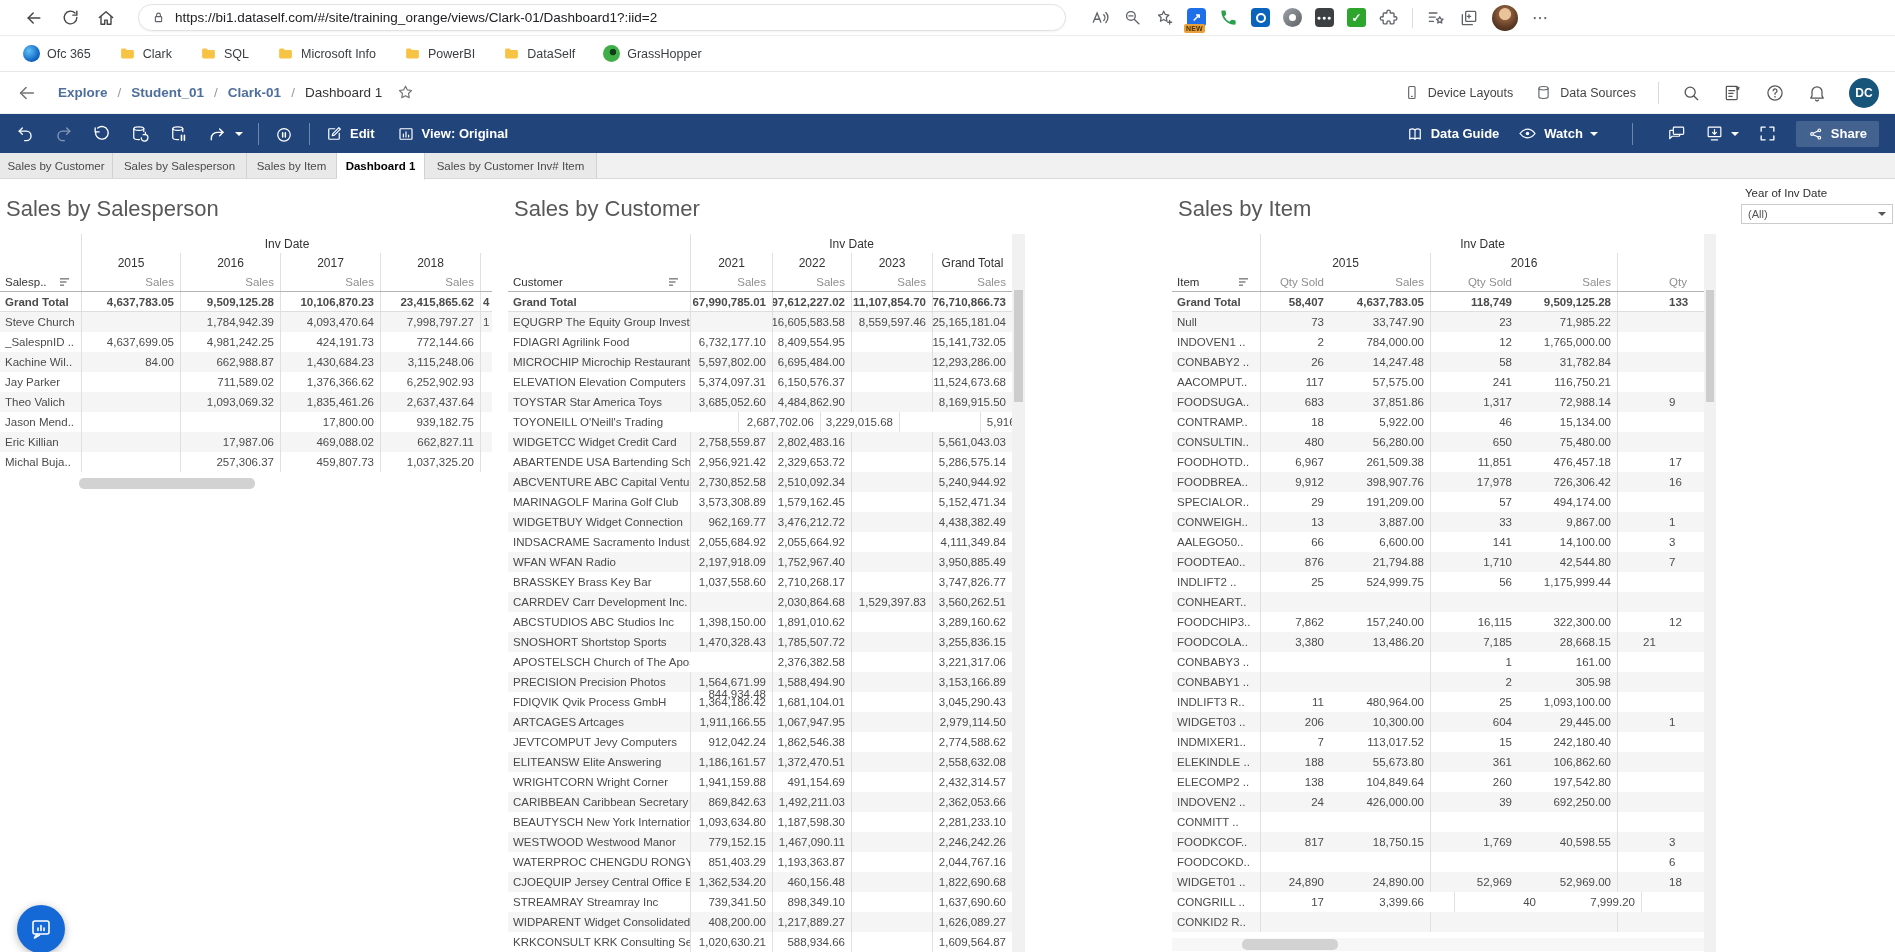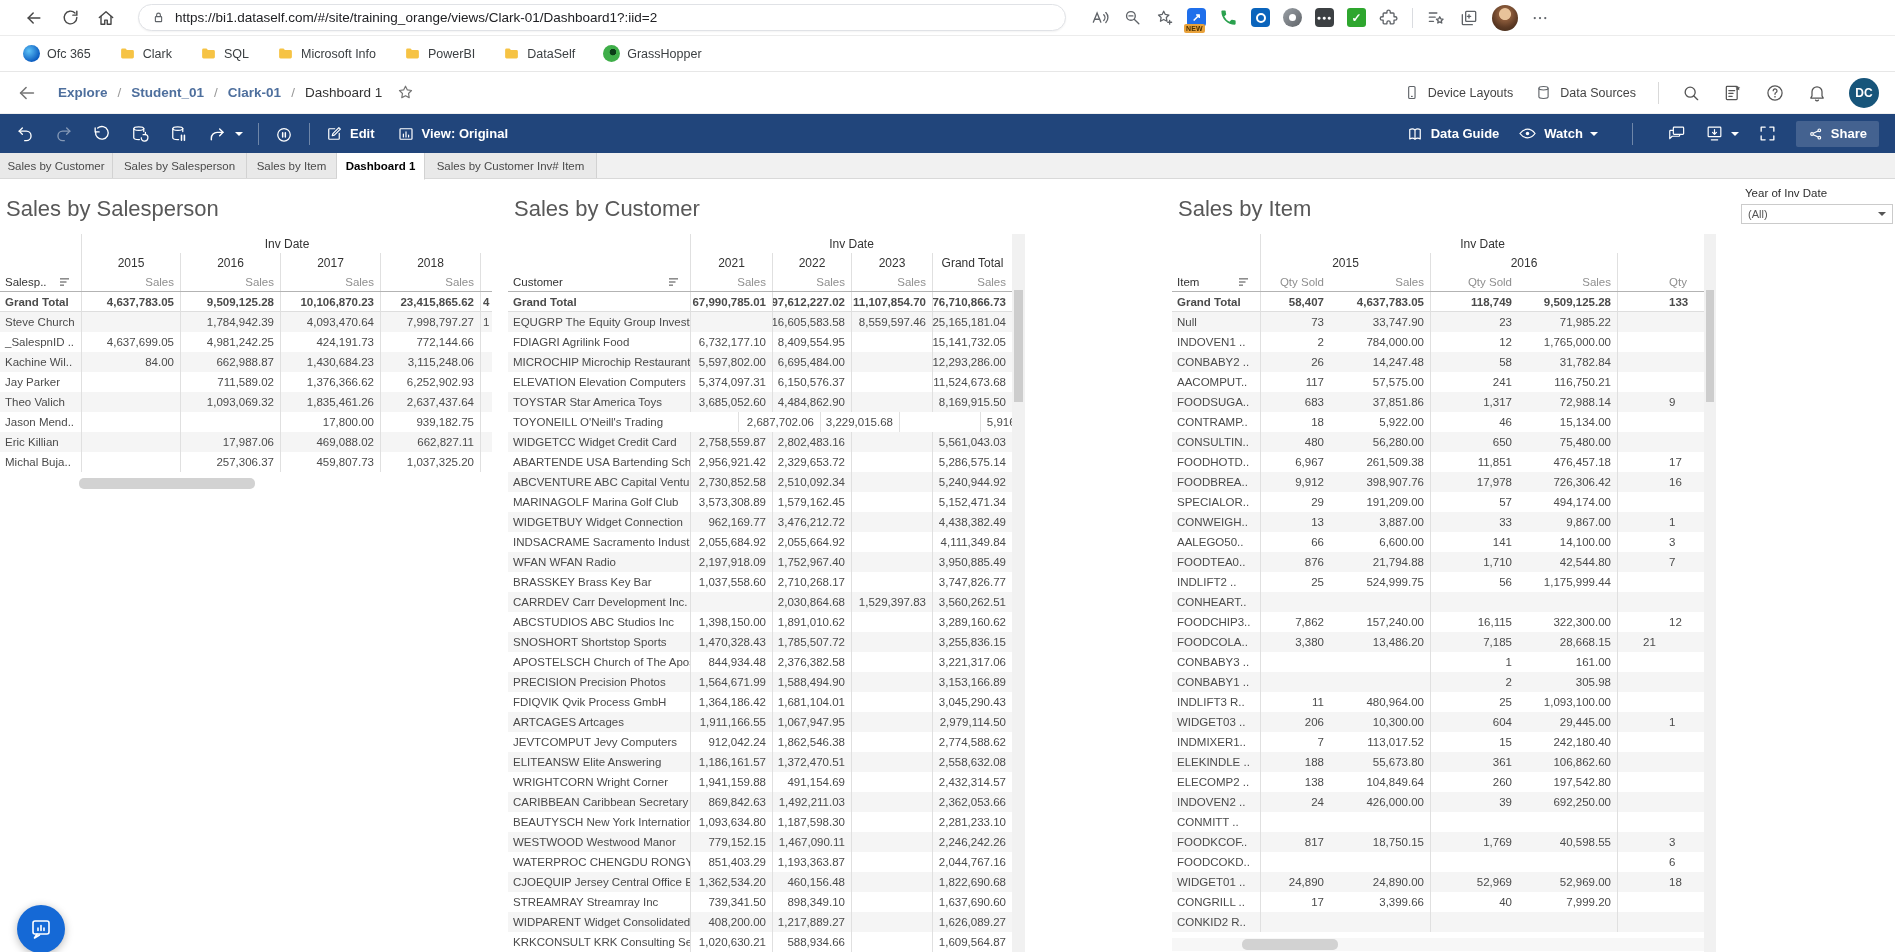--- a/index.html
+++ b/index.html
@@ -748,21 +748,21 @@
         </div>
         <div class="trow">
           <div class="tc lbl" style="width: 182px;">SNOSHORT Shortstop Sports</div>
           <div class="tc num gb" style="width: 82px;">1,470,328.43</div>
           <div class="tc num gb" style="width: 79px;">1,785,507.72</div>
           <div class="tc num gb" style="width: 81px;"></div>
           <div class="tc num gb" style="width: 80px;">3,255,836.15</div>
         </div>
         <div class="trow">
           <div class="tc lbl" style="width: 182px;">APOSTELSCH Church of The Apostles</div>
-          <div class="tc num gb" style="width: 82px;">844,934.48</div>
+          <div class="tc num gb" style="width: 82px; margin-top: 32px;">844,934.48</div>
           <div class="tc num gb" style="width: 79px;">2,376,382.58</div>
           <div class="tc num gb" style="width: 81px;"></div>
           <div class="tc num gb" style="width: 80px;">3,221,317.06</div>
         </div>
         <div class="trow">
           <div class="tc lbl" style="width: 182px;">PRECISION Precision Photos</div>
           <div class="tc num gb" style="width: 82px;">1,564,671.99</div>
           <div class="tc num gb" style="width: 79px;">1,588,494.90</div>
           <div class="tc num gb" style="width: 81px;"></div>
           <div class="tc num gb" style="width: 80px; text-align: right;">3,153,166.89</div>
@@ -1132,21 +1132,21 @@
           <div class="tc num gb" style="width: 70px;">24,890</div>
           <div class="tc num" style="width: 100px;">24,890.00</div>
           <div class="tc num gb" style="width: 88px;">52,969</div>
           <div class="tc num" style="width: 99px;">52,969.00</div>
           <div class="tc gb" style="width: 87px; padding-left: 51px;">18</div>
         </div>
         <div class="trow">
           <div class="tc lbl" style="width: 88px;">CONGRILL ..</div>
           <div class="tc num gb" style="width: 70px;">17</div>
           <div class="tc num" style="width: 100px;">3,399.66</div>
-          <div class="tc num gb" style="width: 88px;">40</div>
+          <div class="tc num gb" style="width: 88px; margin-left: 24px;">40</div>
           <div class="tc num" style="width: 99px;">7,999.20</div>
           <div class="tc gb" style="width: 87px; padding-left: 51px;"></div>
         </div>
         <div class="trow">
           <div class="tc lbl" style="width: 88px;">CONKID2 R..</div>
           <div class="tc num gb" style="width: 70px;"></div>
           <div class="tc num" style="width: 100px;"></div>
           <div class="tc num gb" style="width: 88px;"></div>
           <div class="tc num" style="width: 99px;"></div>
           <div class="tc gb" style="width: 87px; padding-left: 51px;"></div>

